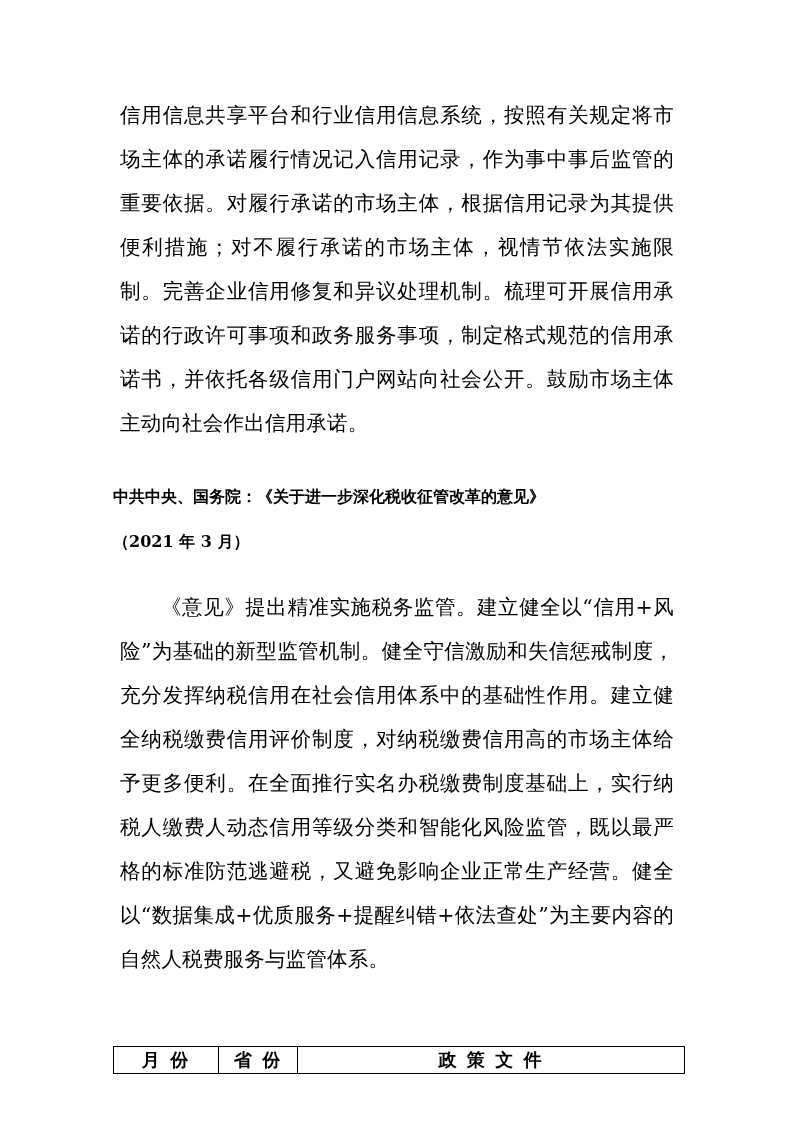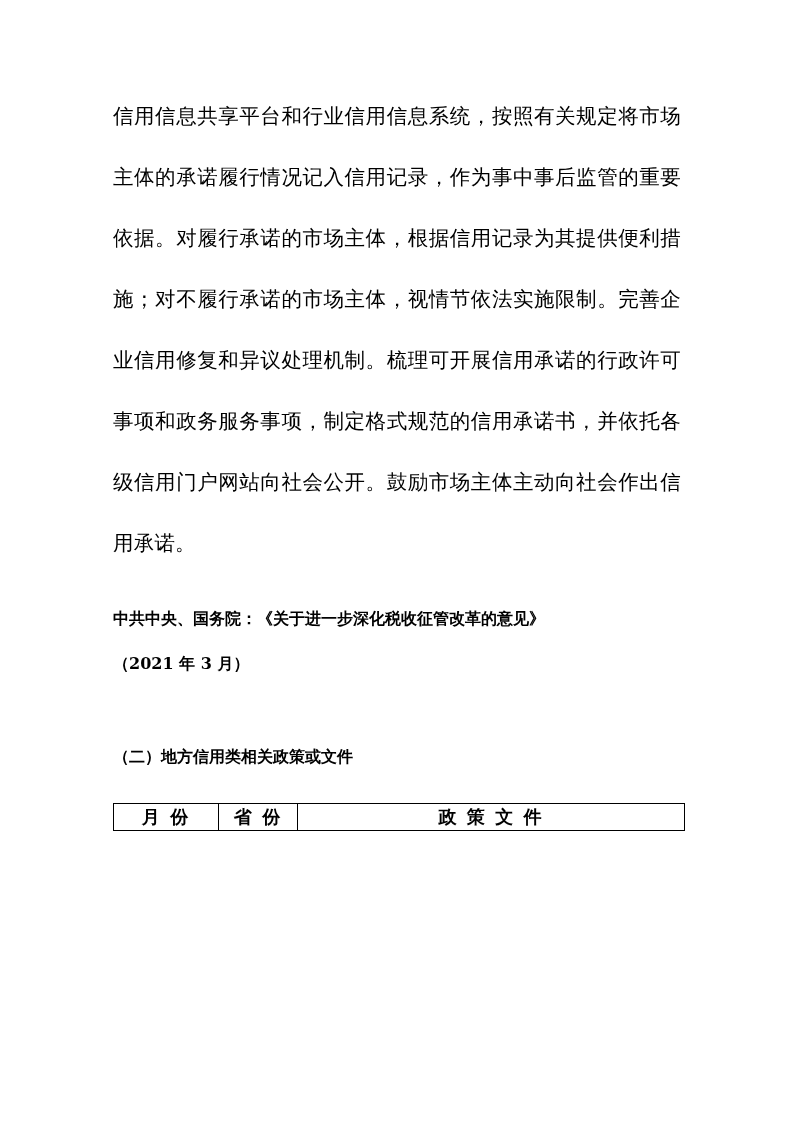--- a/index.html
+++ b/index.html
@@ -21,26 +21,26 @@
   }
   .content {
     position: absolute;
     left: 113px;
     top: 86px;
     width: 568px;
   }
   .para {
     font-family: "DejaVu Serif", "Liberation Serif", serif;
     font-size: 20.5px;
-    line-height: 61px;
+    line-height: 44px;
     color: #000000;
     text-align: justify;
     text-justify: inter-ideograph;
     letter-spacing: 0.2px;
-    margin: 0;
+    margin: 7px;
   }
   .para.indent {
     text-indent: 41px;
   }
   .heading {
     font-family: "DejaVu Serif", "Liberation Serif", serif;
     font-weight: bold;
     font-size: 16px;
     line-height: 45px;
     color: #000000;
@@ -92,24 +92,24 @@
 
     <p class="para">信用信息共享平台和行业信用信息系统，按照有关规定将市场主体的承诺履行情况记入信用记录，作为事中事后监管的重要依据。对履行承诺的市场主体，根据信用记录为其提供便利措施；对不履行承诺的市场主体，视情节依法实施限制。完善企业信用修复和异议处理机制。梳理可开展信用承诺的行政许可事项和政务服务事项，制定格式规范的信用承诺书，并依托各级信用门户网站向社会公开。鼓励市场主体主动向社会作出信用承诺。</p>
 
     <div class="spacer-md"></div>
 
     <div class="heading">中共中央、国务院：《关于进一步深化税收征管改革的意见》</div>
     <div class="heading">（2021 年 3 月）</div>
 
     <div class="spacer-sm"></div>
 
+    <p class="para indent">《意见》提出精准实施税务监管。建立健全以“信用+风险”为基础的新型监管机制。健全守信激励和失信惩戒制度，充分发挥纳税信用在社会信用体系中的基础性作用。建立健全纳税缴费信用评价制度，对纳税缴费信用高的市场主体给予更多便利。在全面推行实名办税缴费制度基础上，实行纳税人缴费人动态信用等级分类和智能化风险监管，既以最严格的标准防范逃避税，又避免影响企业正常生产经营。健全以“数据集成+优质服务+提醒纠错+依法查处”为主要内容的自然人税费服务与监管体系。</p>
 
     <div class="spacer-lg"></div>
 
-    <div class="heading">（二）地方信用类相关政策或文件</div>
 
     <div class="spacer-sm"></div>
 
     <table class="policy-table">
       <tbody>
         <tr>
           <td class="col-month">月  份</td>
           <td class="col-province">省  份</td>
           <td class="col-doc">政 策 文 件</td>
         </tr>

